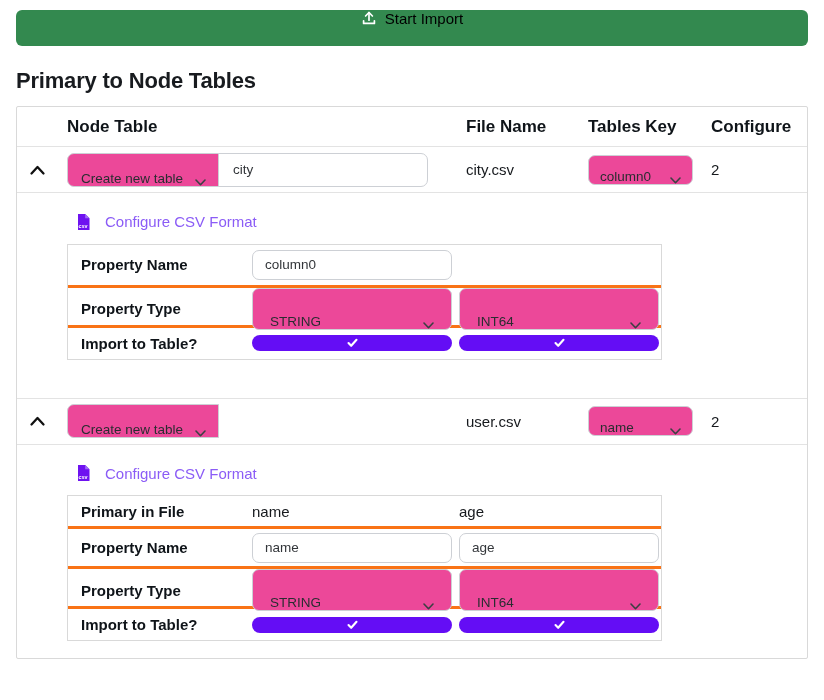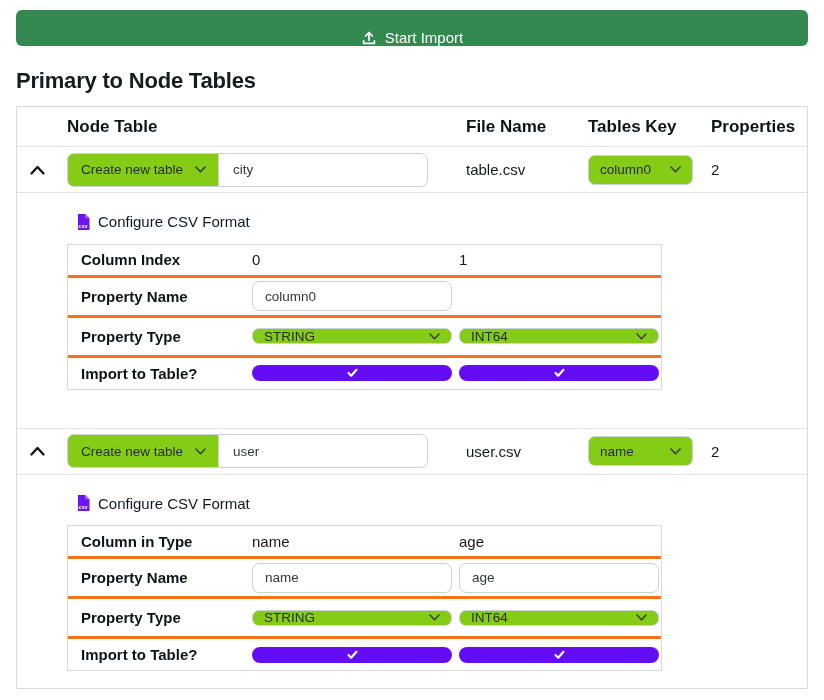--- a/index.html
+++ b/index.html
@@ -1,22 +1,22 @@
 <!DOCTYPE html>
 <html><head>
 <meta charset="utf-8">
 <style>
   * { box-sizing: border-box; margin: 0; padding: 0; }
   html,body { width: 824px; height: 700px; background: #ffffff;
     font-family: "Liberation Sans", sans-serif; color: #16191d; }
 
   
   .start-import { margin: 10px 16px 0 16px; width: 792px; height: 36px;
-    background: #33894f; border: none; border-radius: 6px; color: #ffffff;
-    font-size: 15px; font-weight: 500; display: flex; align-items: flex-end;
+    background: #33894f; border: none; border-radius: 6px; color: #000000;
+    font-size: 15px; font-weight: 500; display: flex; align-items: flex-start;
     justify-content: center; gap: 8px; cursor: pointer;
     font-family: "Liberation Sans", sans-serif; }
 
   
   h1.page-title { margin: 22px 16px 12px 16px; font-size: 22px; font-weight: 700;
     color: #181b1f; letter-spacing: -0.2px; }
 
   
   .panel { margin: 0 16px; border: 1px solid #d9d9d9; border-radius: 2px;
     background: #fff; }
@@ -31,53 +31,53 @@
   .trow { height: 46px; border-bottom: 1px solid #e3e3e3; }
   .cell-chevron { display: flex; justify-content: center; }
   .chev-btn { background: none; border: none; cursor: pointer; padding: 2px;
     display: flex; align-items: center; }
   .cell-node { padding-left: 10px; }
   .cell-file { font-size: 15px; color: #16191d; padding-left: 9px; }
   .cell-pk { padding-left: 9px; }
   .cell-props { font-size: 15px; color: #16191d; padding-left: 10px; }
 
   .input-group { display: flex; align-items: center; }
-  .fake-select { background: #84cc16; border: 1px solid #cdd0d5; display: flex;
-    align-items: center; justify-content: space-between; cursor: pointer;
+  .fake-select { background: #ec4899; border: 1px solid #cdd0d5; display: flex;
+    align-items: flex-end; justify-content: space-between; cursor: pointer;
     color: #2a2d31; font-size: 13.5px; }
   .mode-select { width: 152px; height: 34px; border-radius: 7px 0 0 7px;
     padding: 0 12px 0 13px; }
   .name-input { width: 210px; height: 34px; border: 1px solid #cdd0d5;
     border-radius: 0 7px 7px 0; margin-left: -1px; padding: 0 14px;
     font-size: 13.5px; color: #33363a; outline: none;
     font-family: "Liberation Sans", sans-serif; }
   .pk-select { width: 105px; height: 30px; border-radius: 7px; padding: 0 11px; }
 
   
   .expand { padding: 20px 0 38px 50px; border-bottom: 1px solid #e3e3e3; }
   .expand.last { border-bottom: none; padding-bottom: 17px; }
-  .csv-link { display: inline-flex; align-items: center; gap: 8px;
-    margin-left: 10px; color: #0f172a; font-size: 15px; text-decoration: none;
+  .csv-link { display: inline-flex; align-items: center; gap: 15px;
+    margin-left: 10px; color: #8b5cf6; font-size: 15px; text-decoration: none;
     cursor: pointer; }
   .cfg-table { margin-top: 10px; width: 595px; border: 1px solid #d9d9d9;
     background: #fff; }
   .cfg-row { display: grid; grid-template-columns: 182px 207px 206px;
     align-items: center; }
   .cfg-row + .cfg-row { border-top: 3px solid #f97316; }
   .cfg-row.r-head { height: 30px; }
   .cfg-row.r-field { height: 40px; }
   .cfg-row.r-import { height: 34px; }
   .cfg-label { font-size: 15px; font-weight: 700; color: #0f1419;
     padding-left: 13px; }
   .cfg-val { padding: 0 6px 0 2px; font-size: 15px; color: #16191d; }
   .cfg-input { width: 200px; height: 30px; border: 1px solid #cdd0d5;
     border-radius: 7px; padding: 0 12px; font-size: 13.5px; color: #33363a;
     outline: none; font-family: "Liberation Sans", sans-serif; }
-  .type-select { width: 200px; height: 16px; border-radius: 7px;
-    padding: 0 11px; }
+  .type-select { width: 200px; height: 42px; border-radius: 7px;
+    padding: 0 17px; }
   .toggle { width: 200px; height: 16px; border-radius: 8px; background: #640df5;
     display: flex; align-items: center; justify-content: center;
     cursor: pointer; }
 
   svg { display: block; }
 </style>
 </head>
 <body>
 
 <button class="start-import">
@@ -93,21 +93,21 @@
 
 <h1 class="page-title">Primary to Node Tables</h1>
 
 <div class="panel">
 
   <div class="row-grid thead">
     <div></div>
     <div class="th c-node">Node Table</div>
     <div class="th c-file">File Name</div>
     <div class="th c-pk">Tables Key</div>
-    <div class="th c-props">Properties</div>
+    <div class="th c-props">Configure</div>
   </div>
 
   <div class="row-grid trow">
     <div class="cell-chevron">
       <button class="chev-btn">
         <span>
           <svg width="17" height="12" viewBox="0 0 17 12" fill="none" stroke="#111" stroke-width="2.3" stroke-linecap="round" stroke-linejoin="round">
             <path d="M2.5 9.5 L8.5 3 L14.5 9.5"></path>
           </svg>
         </span>
@@ -119,21 +119,21 @@
           <span>Create new table</span>
           <span>
             <svg width="11" height="7" viewBox="0 0 11 7" fill="none" stroke="#3c4043" stroke-width="1.6" stroke-linecap="round" stroke-linejoin="round">
                 <path d="M1 1 L5.5 5.7 L10 1"></path>
               </svg>
           </span>
         </div>
         <input class="name-input" value="city" style="">
       </div>
     </div>
-    <div class="cell-file">table.csv</div>
+    <div class="cell-file">city.csv</div>
     <div class="cell-pk">
       <div class="fake-select pk-select">
         <span>column0</span>
         <span>
           <svg width="11" height="7" viewBox="0 0 11 7" fill="none" stroke="#3c4043" stroke-width="1.6" stroke-linecap="round" stroke-linejoin="round">
               <path d="M1 1 L5.5 5.7 L10 1"></path>
             </svg>
         </span>
       </div>
     </div>
@@ -146,25 +146,20 @@
         <svg width="13" height="16" viewBox="0 0 13 16">
           <path d="M1 0 h7.2 l4.3 4.3 V16 H1 Z" fill="#6e12f0"></path>
           <path d="M8.2 0 l4.3 4.3 H8.2 Z" fill="#a16bf7"></path>
           <text x="1.6" y="13.6" font-size="5.4" font-weight="bold" fill="#ffffff" font-family="Liberation Sans, sans-serif">csv</text>
         </svg>
       </span>
       <span>Configure CSV Format</span>
     </a>
 
     <div class="cfg-table">
-      <div class="cfg-row r-head">
-        <div class="cfg-label">Column Index</div>
-        <div class="cfg-val">0</div>
-        <div class="cfg-val">1</div>
-      </div>
       <div class="cfg-row r-field">
         <div class="cfg-label">Property Name</div>
         <div class="cfg-val"><input class="cfg-input" value="column0" style=""></div>
       </div>
       <div class="cfg-row r-field">
         <div class="cfg-label">Property Type</div>
         <div class="cfg-val">
           <div class="fake-select type-select">
             <span>STRING</span>
             <span>
@@ -222,21 +217,20 @@
     <div class="cell-node">
       <div class="input-group">
         <div class="fake-select mode-select">
           <span>Create new table</span>
           <span>
             <svg width="11" height="7" viewBox="0 0 11 7" fill="none" stroke="#3c4043" stroke-width="1.6" stroke-linecap="round" stroke-linejoin="round">
                 <path d="M1 1 L5.5 5.7 L10 1"></path>
               </svg>
           </span>
         </div>
-        <input class="name-input" value="user" style="">
       </div>
     </div>
     <div class="cell-file">user.csv</div>
     <div class="cell-pk">
       <div class="fake-select pk-select">
         <span>name</span>
         <span>
           <svg width="11" height="7" viewBox="0 0 11 7" fill="none" stroke="#3c4043" stroke-width="1.6" stroke-linecap="round" stroke-linejoin="round">
               <path d="M1 1 L5.5 5.7 L10 1"></path>
             </svg>
@@ -253,21 +247,21 @@
           <path d="M1 0 h7.2 l4.3 4.3 V16 H1 Z" fill="#6e12f0"></path>
           <path d="M8.2 0 l4.3 4.3 H8.2 Z" fill="#a16bf7"></path>
           <text x="1.6" y="13.6" font-size="5.4" font-weight="bold" fill="#ffffff" font-family="Liberation Sans, sans-serif">csv</text>
         </svg>
       </span>
       <span>Configure CSV Format</span>
     </a>
 
     <div class="cfg-table">
       <div class="cfg-row r-head">
-        <div class="cfg-label">Column in Type</div>
+        <div class="cfg-label">Primary in File</div>
         <div class="cfg-val">name</div>
         <div class="cfg-val">age</div>
       </div>
       <div class="cfg-row r-field">
         <div class="cfg-label">Property Name</div>
         <div class="cfg-val"><input class="cfg-input" value="name" style=""></div>
         <div class="cfg-val"><input class="cfg-input" value="age" style=""></div>
       </div>
       <div class="cfg-row r-field">
         <div class="cfg-label">Property Type</div>

